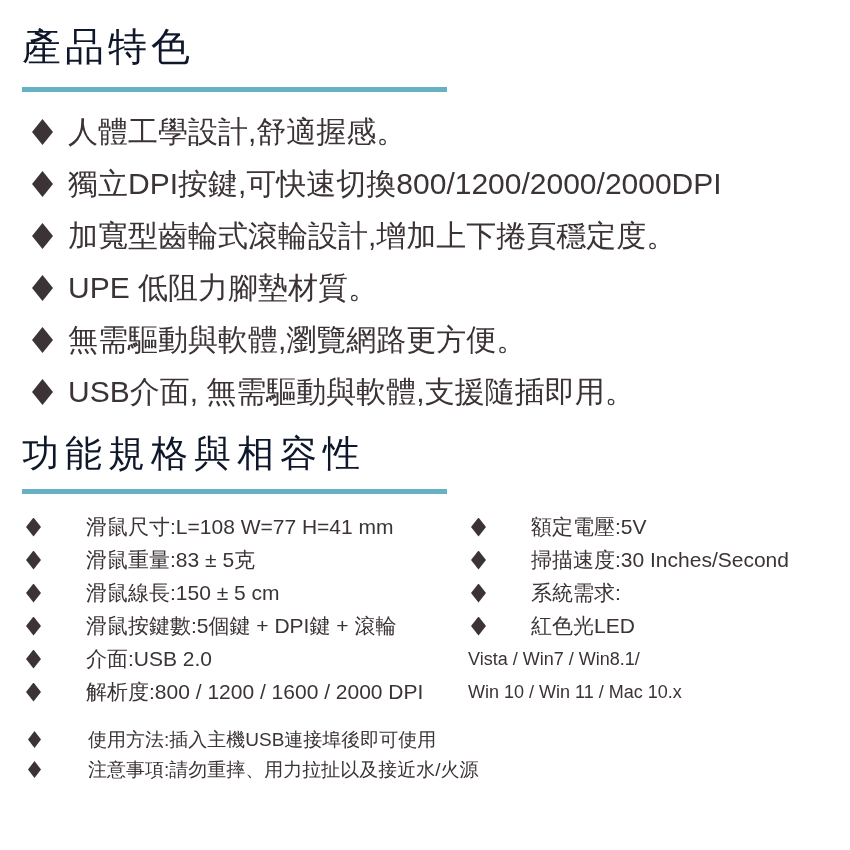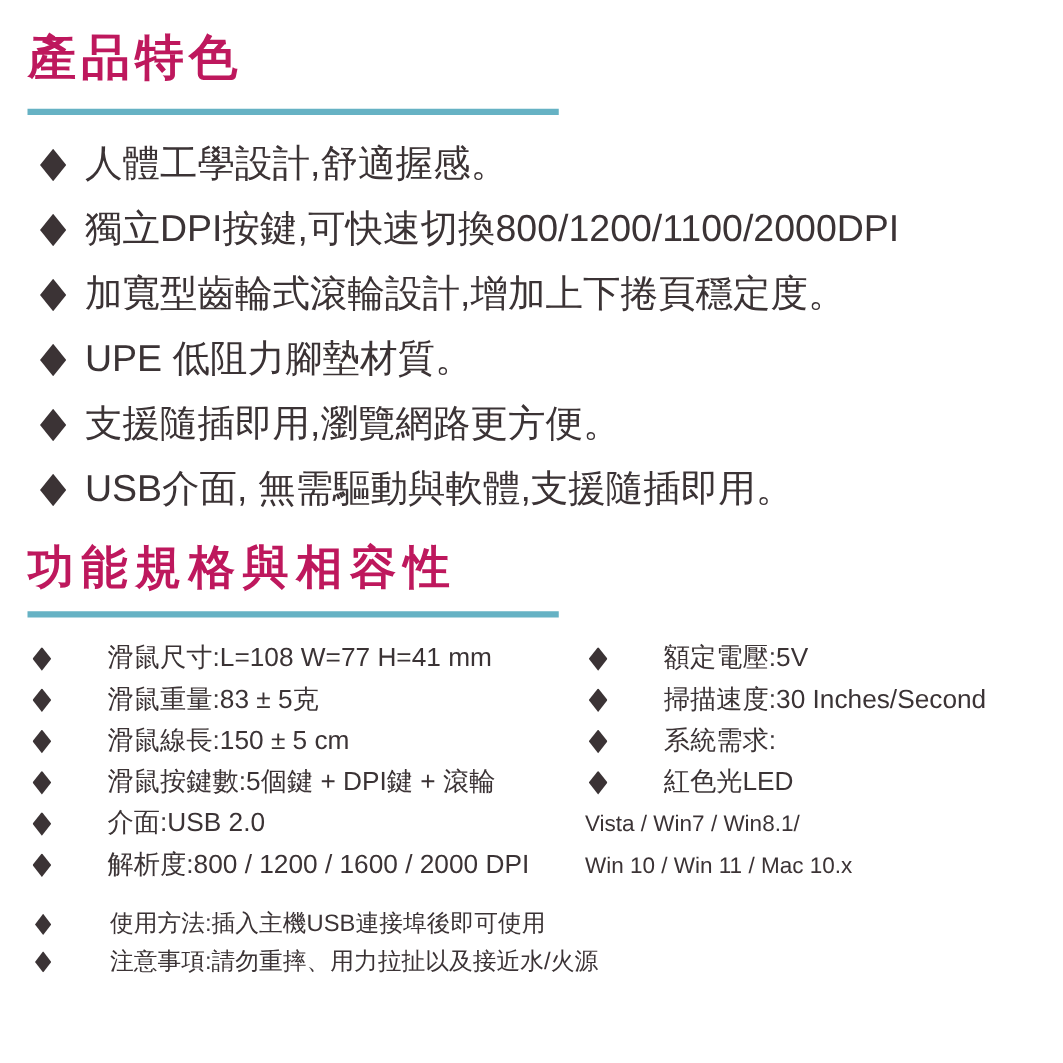--- a/index.html
+++ b/index.html
@@ -15,22 +15,22 @@
     color: #3B3335;
   }
   .page {
     box-sizing: border-box;
     width: 850px;
     height: 850px;
     padding: 26px 18px 0 22px;
     background: #ffffff;
   }
   .section-title {
-    color: #be185d;
-    font-weight: bold;
+    color: #0f172a;
+    font-weight: normal;
     line-height: 42px;
     white-space: nowrap;
   }
   .title-features {
     font-size: 39px;
     letter-spacing: 4px;
   }
   .title-specs {
     font-size: 37px;
     letter-spacing: 6px;
@@ -107,33 +107,33 @@
   <div class="section-title title-features">產品特色</div>
   <div class="rule rule-1"></div>
 
   <div class="features-list">
     <div class="feature-item">
       <span class="diamond diamond-lg"></span>
       <span>人體工學設計,舒適握感。</span>
     </div>
     <div class="feature-item">
       <span class="diamond diamond-lg"></span>
-      <span>獨立DPI按鍵,可快速切換800/1200/1100/2000DPI</span>
+      <span>獨立DPI按鍵,可快速切換800/1200/2000/2000DPI</span>
     </div>
     <div class="feature-item">
       <span class="diamond diamond-lg"></span>
       <span>加寬型齒輪式滾輪設計,增加上下捲頁穩定度。</span>
     </div>
     <div class="feature-item">
       <span class="diamond diamond-lg"></span>
       <span>UPE 低阻力腳墊材質。</span>
     </div>
     <div class="feature-item">
       <span class="diamond diamond-lg"></span>
-      <span>支援隨插即用,瀏覽網路更方便。</span>
+      <span>無需驅動與軟體,瀏覽網路更方便。</span>
     </div>
     <div class="feature-item">
       <span class="diamond diamond-lg"></span>
       <span>USB介面, 無需驅動與軟體,支援隨插即用。</span>
     </div>
   </div>
 
   <div class="section-title title-specs">功能規格與相容性</div>
   <div class="rule rule-2"></div>
 

